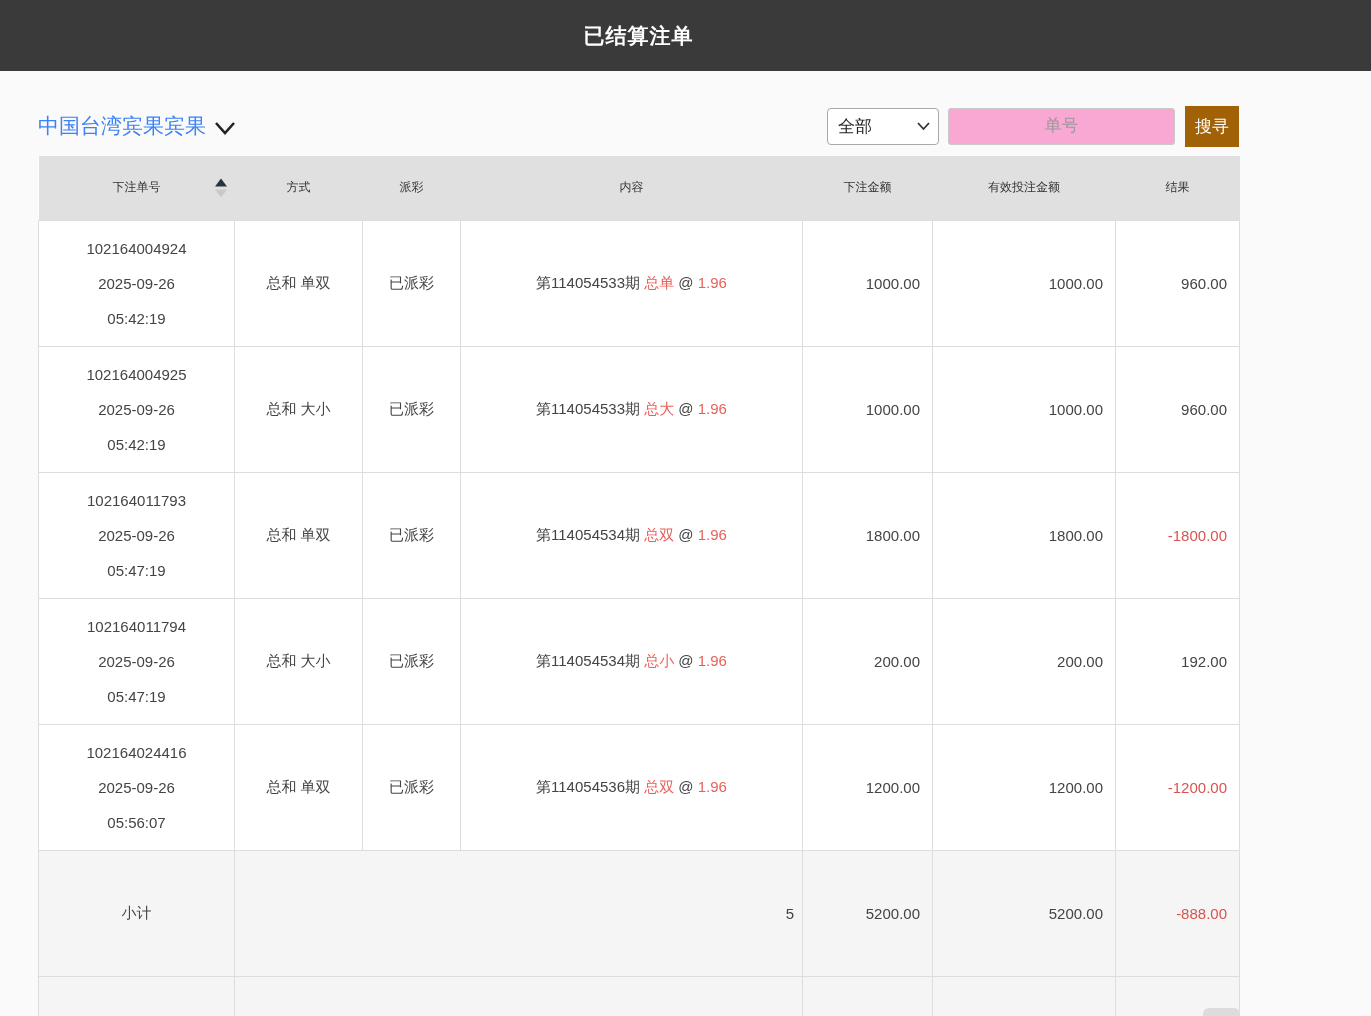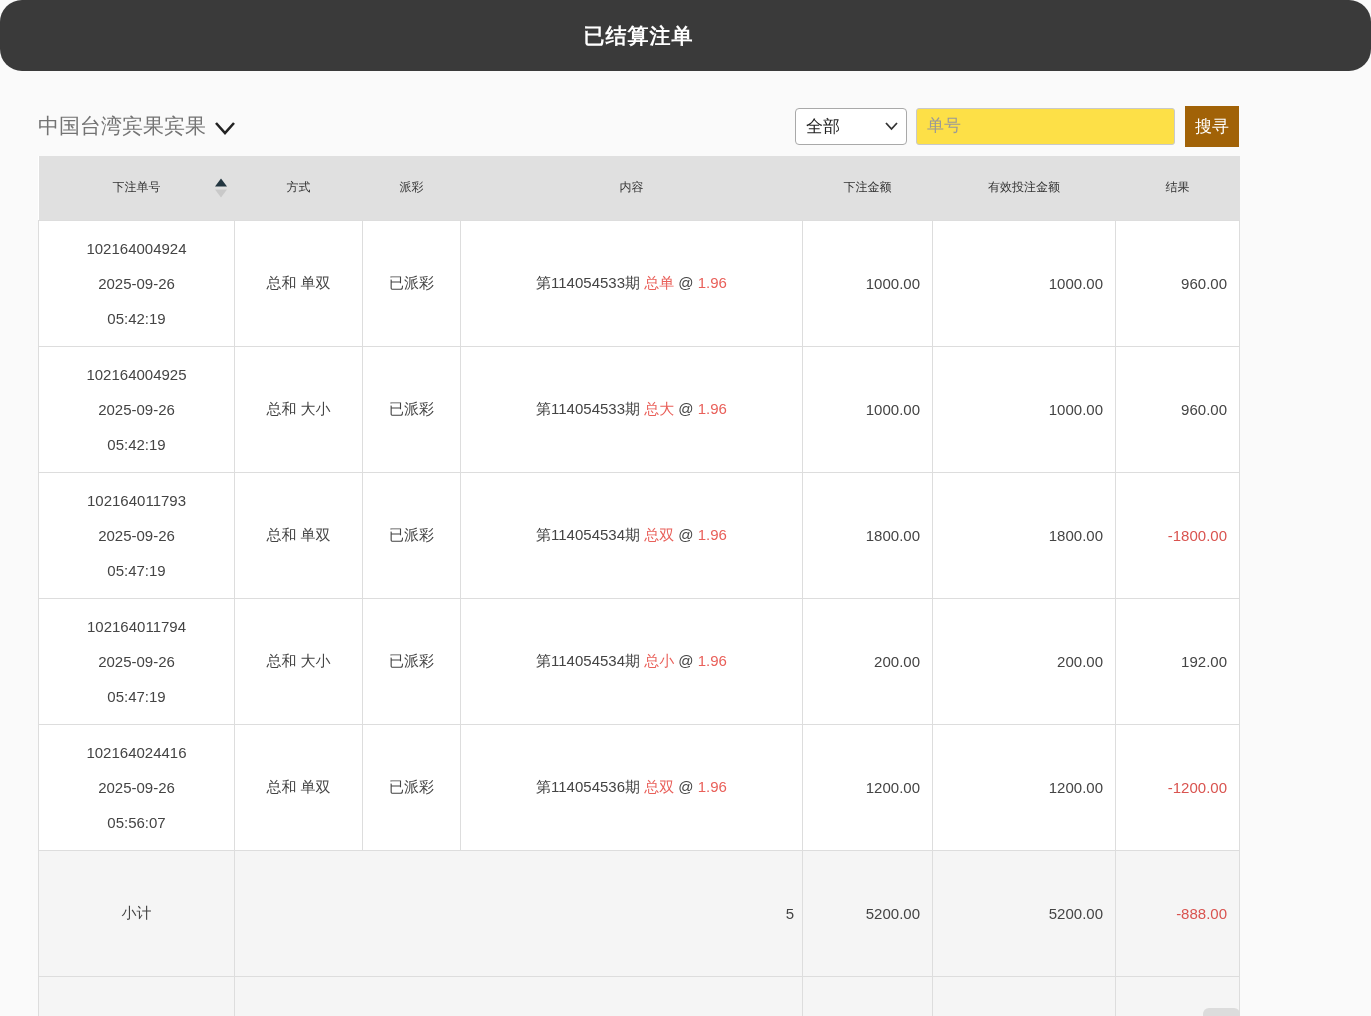--- a/index.html
+++ b/index.html
@@ -2,45 +2,45 @@
 <html><head>
 <meta charset="utf-8">
 <style>
   * { margin:0; padding:0; box-sizing:border-box; }
   html,body { width:1371px; height:1016px; overflow:hidden; }
   body {
     font-family:"Liberation Sans","DejaVu Sans",sans-serif;
     background:#fafafa; color:#444; position:relative;
   }
   
-  .topbar { height:71px; background:#3a3a3a; width:100%;border-radius:22px; }
+  .topbar { height:71px; background:#3a3a3a; width:100%; }
   .topbar-inner { width:1277px; height:100%; display:flex; align-items:center; justify-content:center; }
   .topbar-title { color:#ffffff; font-size:21px; font-weight:bold; letter-spacing:1px; }
 
   
   .toolbar {
     width:1201px; margin:34px 0 0 38px;
     display:flex; align-items:center; justify-content:space-between; height:42px;
   }
   .game-selector { display:flex; align-items:center; gap:8px; cursor:pointer; }
-  .game-selector-label { font-size:21px; color:#737373; }
+  .game-selector-label { font-size:21px; color:#3b82f6; }
   .chev-icon { display:inline-flex; margin-top:4px; }
   .right-controls { display:flex; align-items:center; }
   .select-wrap { position:relative; width:112px; height:37px; margin-right:9px; }
   .filter-select {
     width:100%; height:100%; appearance:none; -webkit-appearance:none;
     border:1px solid #a9a9a9; border-radius:4px; background:#fff;
     font-size:17px; color:#222; padding:0 28px 0 10px;
     font-family:inherit;
   }
   .select-chev { position:absolute; right:9px; top:13px; pointer-events:none; display:inline-flex; }
   .search-input {
-    width:259px; height:37px; border:1px solid #c9c9c9; border-radius:3px;
-    background:#fde047; font-size:17px; padding:0 10px; color:#333; margin-right:10px;
-    font-family:inherit; outline:none;
+    width:227px; height:37px; border:1px solid #c9c9c9; border-radius:3px;
+    background:#f9a8d4; font-size:17px; padding:0 10px; color:#333; margin-right:10px;
+    font-family:inherit; outline:none;text-align:center;
   }
   .search-input::placeholder { color:#999; }
   .search-button {
     width:54px; height:41px; background:#a16207; border:none; color:#fff;
     font-size:17px; cursor:pointer; font-family:inherit;
   }
 
   
   .bet-table {
     width:1201px; margin:9px 0 0 38px; border-collapse:collapse; table-layout:fixed;

